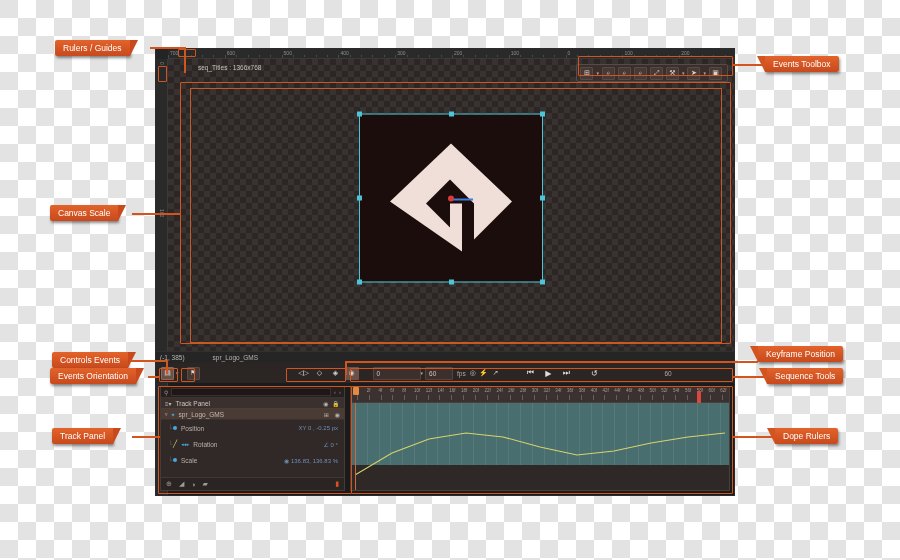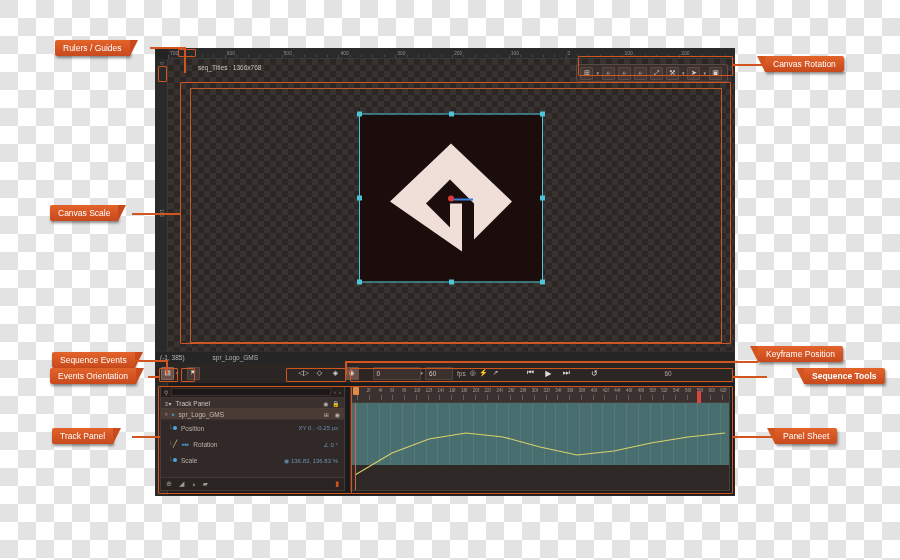--- a/index.html
+++ b/index.html
@@ -493,41 +493,41 @@
 <div class="callout left" style="left:55px;top:40px;">Rulers / Guides</div>
 <div class="lead" style="left:150px;top:47px;width:36px;height:1.5px;"></div>
 <div class="lead" style="left:184px;top:47px;width:1.5px;height:26px;"></div>
 <div class="hl" style="left:178px;top:49px;width:18px;height:8px;"></div>
 <div class="hl" style="left:158px;top:66px;width:9px;height:16px;"></div>
 
 <div class="callout left" style="left:50px;top:205px;">Canvas Scale</div>
 <div class="lead" style="left:132px;top:213px;width:48px;height:1.5px;"></div>
 <div class="hl" style="left:180px;top:82px;width:551px;height:262px;"></div>
 
-<div class="callout left" style="left:52px;top:352px;">Sequence Events</div>
+<div class="callout left" style="left:52px;top:352px;">Controls Events</div>
 <div class="lead" style="left:130px;top:360px;width:37px;height:1.5px;"></div>
 <div class="lead" style="left:166px;top:360px;width:1.5px;height:14px;"></div>
 <div class="hl" style="left:181px;top:368px;width:14px;height:14px;"></div>
 
 <div class="callout left" style="left:50px;top:368px;">Events Orientation</div>
 <div class="lead" style="left:148px;top:376px;width:12px;height:1.5px;"></div>
 <div class="hl" style="left:159px;top:368px;width:19px;height:14px;"></div>
 
 <div class="callout left" style="left:52px;top:428px;">Track Panel</div>
 <div class="lead" style="left:132px;top:436px;width:28px;height:1.5px;"></div>
 <div class="hl" style="left:158px;top:386px;width:194px;height:108px;"></div>
 
-<div class="callout right" style="left:765px;top:56px;">Canvas Rotation</div>
+<div class="callout right" style="left:765px;top:56px;">Events Toolbox</div>
 <div class="lead" style="left:732px;top:64px;width:33px;height:1.5px;"></div>
 <div class="hl" style="left:578px;top:56px;width:155px;height:20px;"></div>
 
 <div class="callout right" style="left:758px;top:346px;">Keyframe Position</div>
 <div class="lead" style="left:345px;top:361px;width:413px;height:1.5px;"></div>
 <div class="lead" style="left:345px;top:361px;width:1.5px;height:14px;"></div>
 <div class="hl" style="left:286px;top:368px;width:60px;height:14px;"></div>
 
-<div class="callout right" style="left:804px;top:368px;font-weight:bold;">Sequence Tools</div>
+<div class="callout right" style="left:767px;top:368px;">Sequence Tools</div>
 <div class="lead" style="left:733px;top:376px;width:34px;height:1.5px;"></div>
 <div class="hl" style="left:350px;top:368px;width:383px;height:14px;"></div>
 
-<div class="callout right" style="left:775px;top:428px;">Panel Sheet</div>
+<div class="callout right" style="left:775px;top:428px;">Dope Rulers</div>
 <div class="lead" style="left:733px;top:436px;width:42px;height:1.5px;"></div>
 <div class="hl" style="left:351px;top:386px;width:382px;height:108px;"></div>
 
 </body></html>

